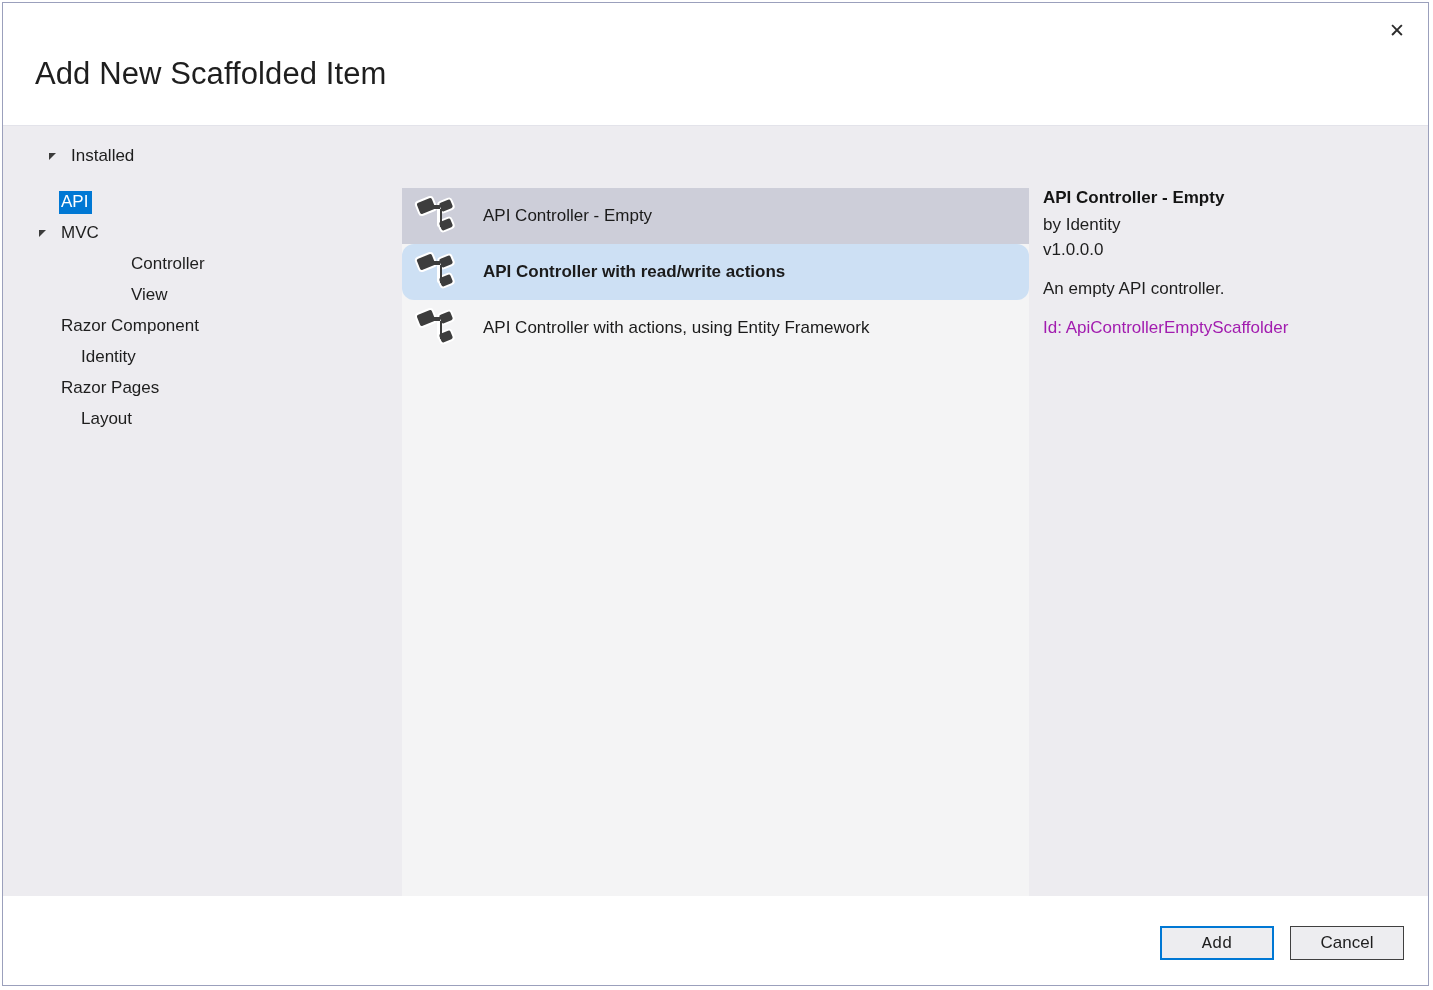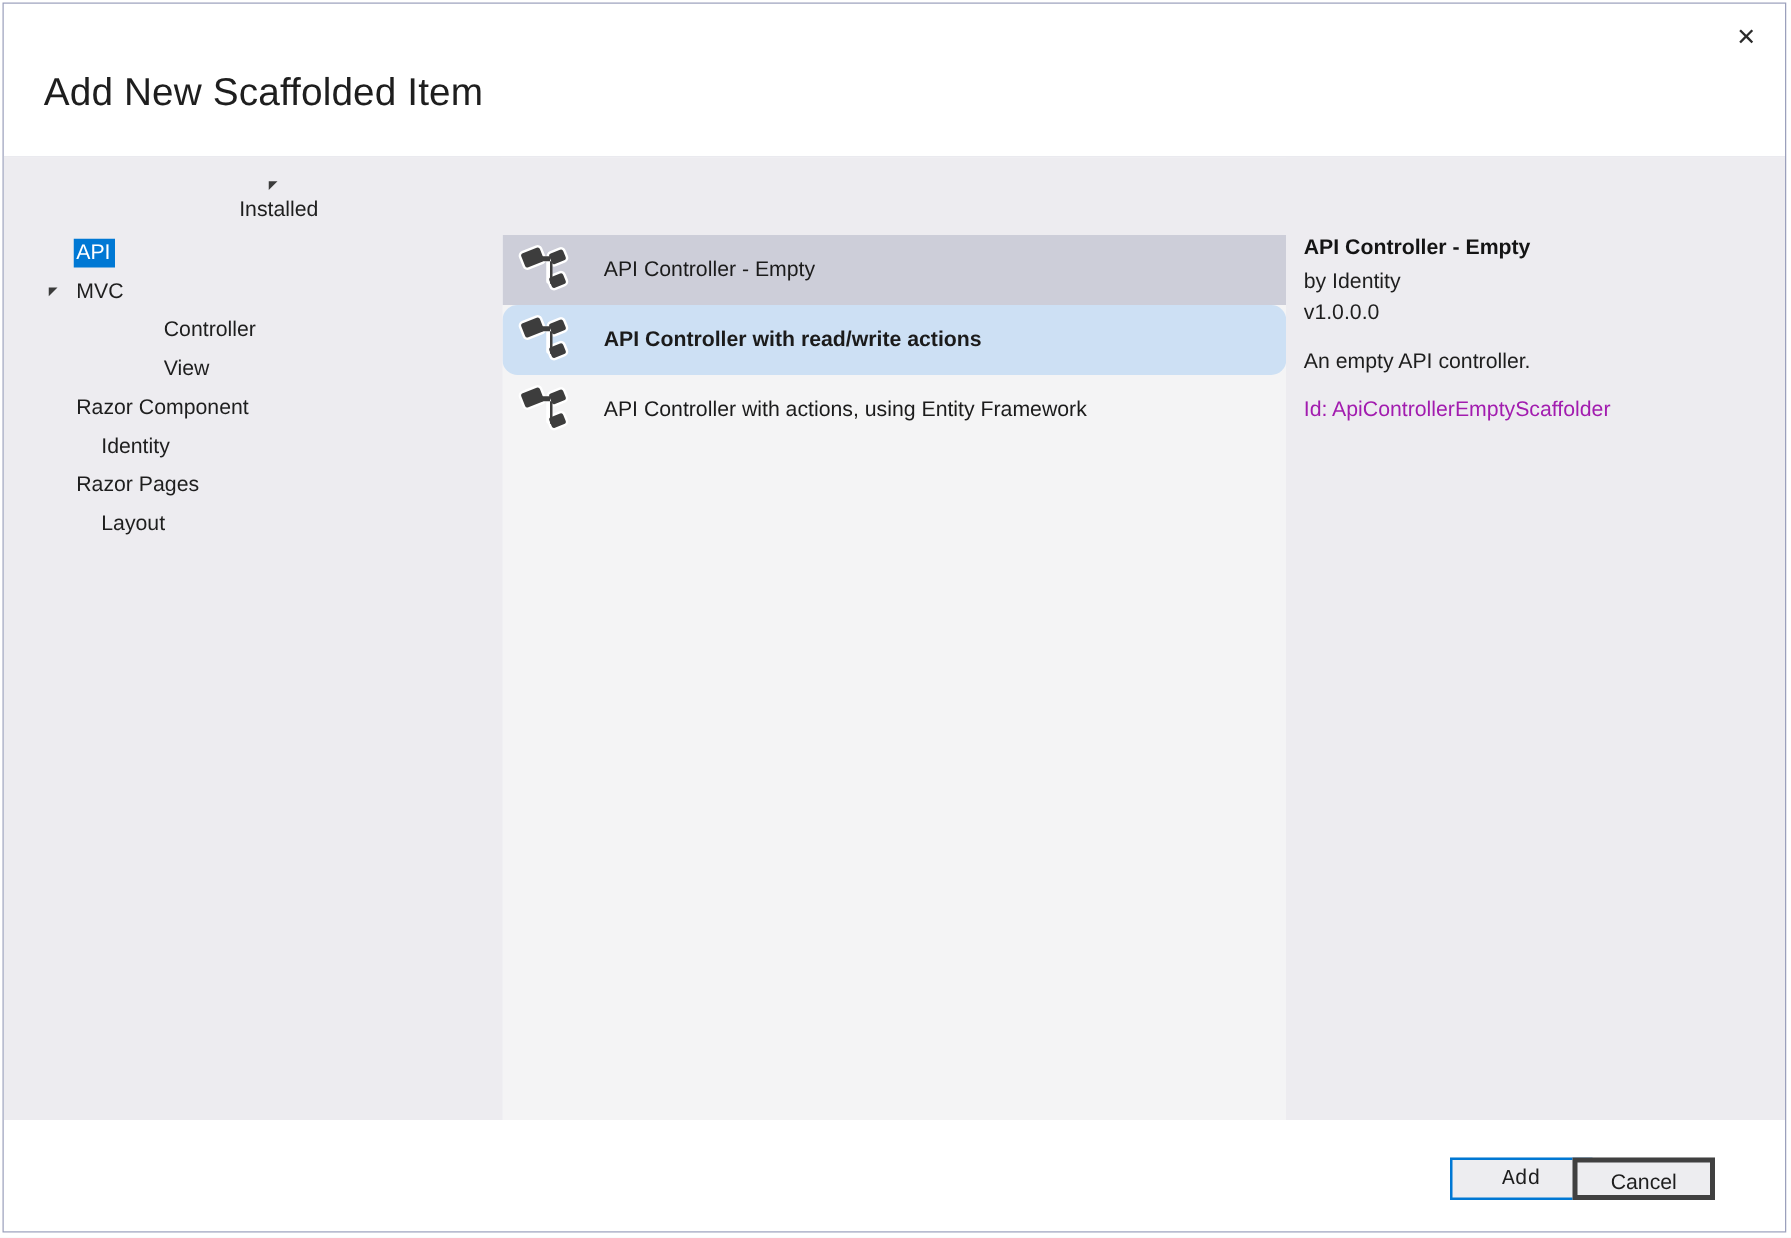--- a/index.html
+++ b/index.html
@@ -115,21 +115,21 @@
     border-top: 0;
   }
   .tree-label {
     padding: 1px 4px 2px 2px;
   }
   .tree-item.selected .tree-label {
     background: #0078d4;
     color: #ffffff;
   }
 
-  .lvl-0 { padding-left: 44px; flex-direction: column; }
+  .lvl-0 { padding-left: 44px; }
   .lvl-1 { padding-left: 54px; }
   .lvl-2 { padding-left: 34px; }
   .lvl-3 { padding-left: 104px; }
   
   .noexp .tree-label { margin-left: 22px; }
 
   .spacer-row { height: 15px; }
 
   
   .list-panel {
@@ -237,23 +237,23 @@
     line-height: 32px;
     text-align: center;
   }
   .btn-add {
     left: 1157px;
     width: 114px;
     border: 2px solid #0078d4;
     font-family: Liberation Mono, monospace;
   }
   .btn-cancel {
-    left: 1255px;
+    left: 1287px;
     width: 114px;
-    border: 4px solid #404040;
+    border: 1px solid #404040;
   }
 </style>
 </head>
 <body>
 
 <div class="dialog">
 
   <div class="titlebar">
     <div class="dialog-title">Add New Scaffolded Item</div>
     <button class="close-button">

